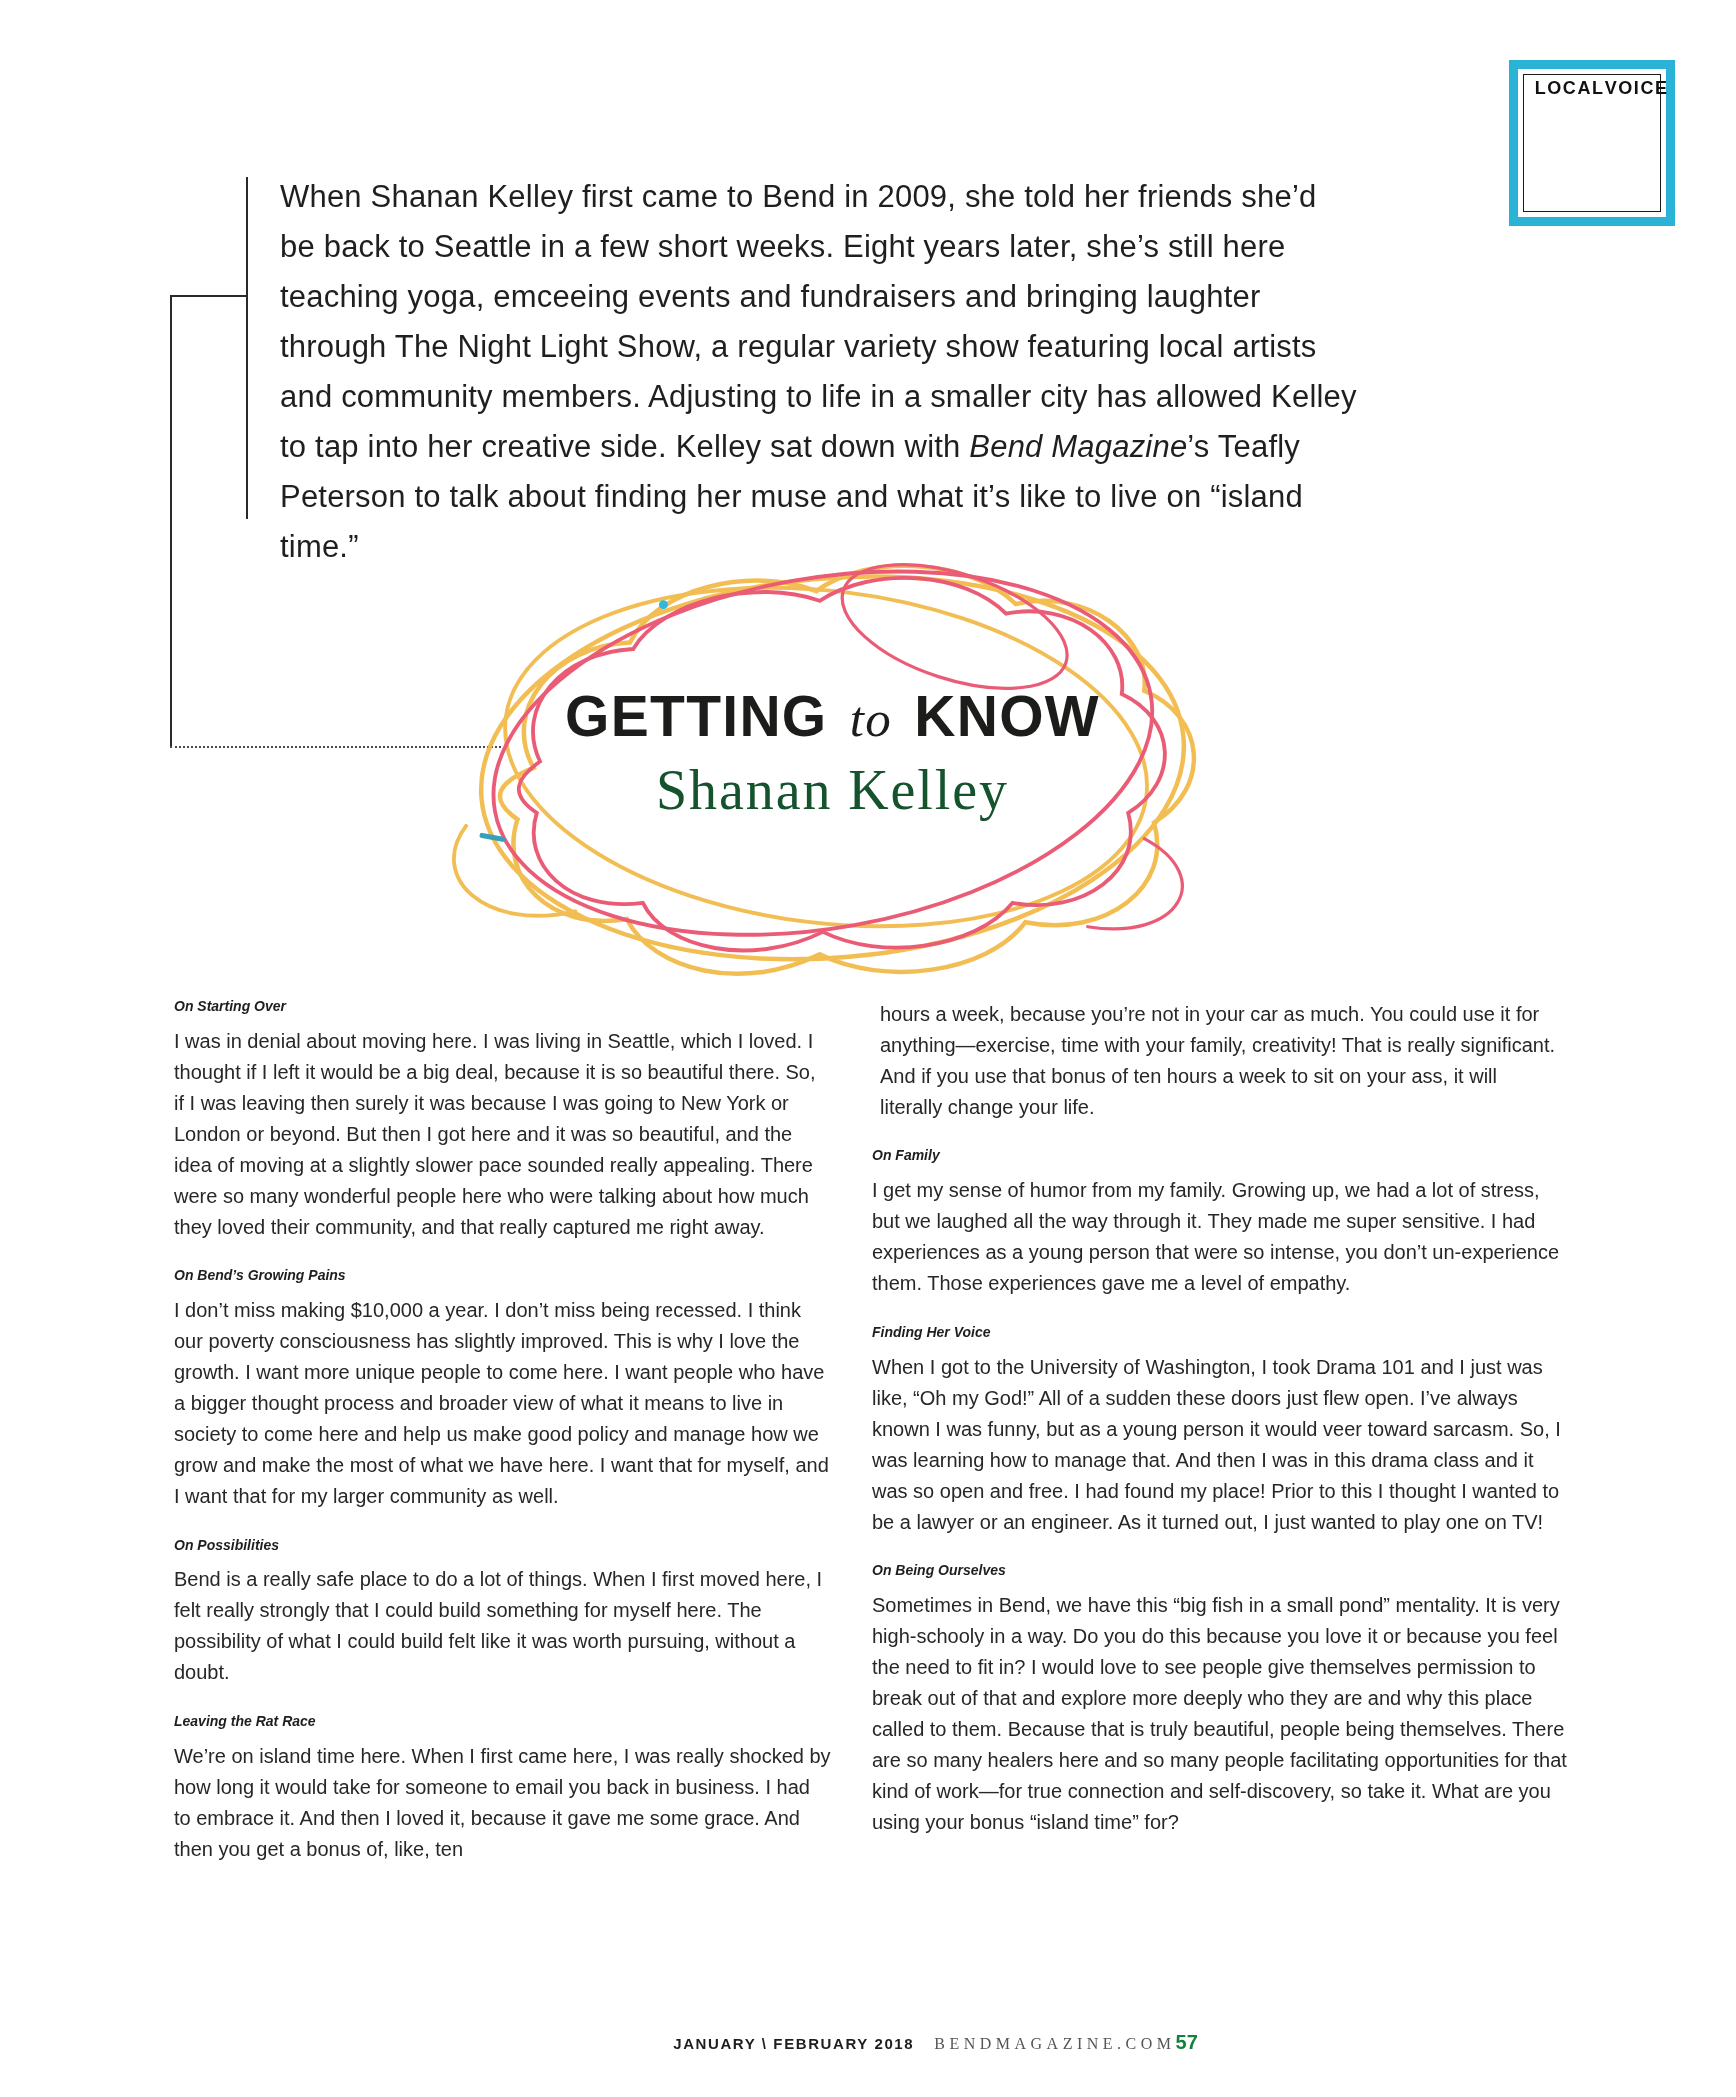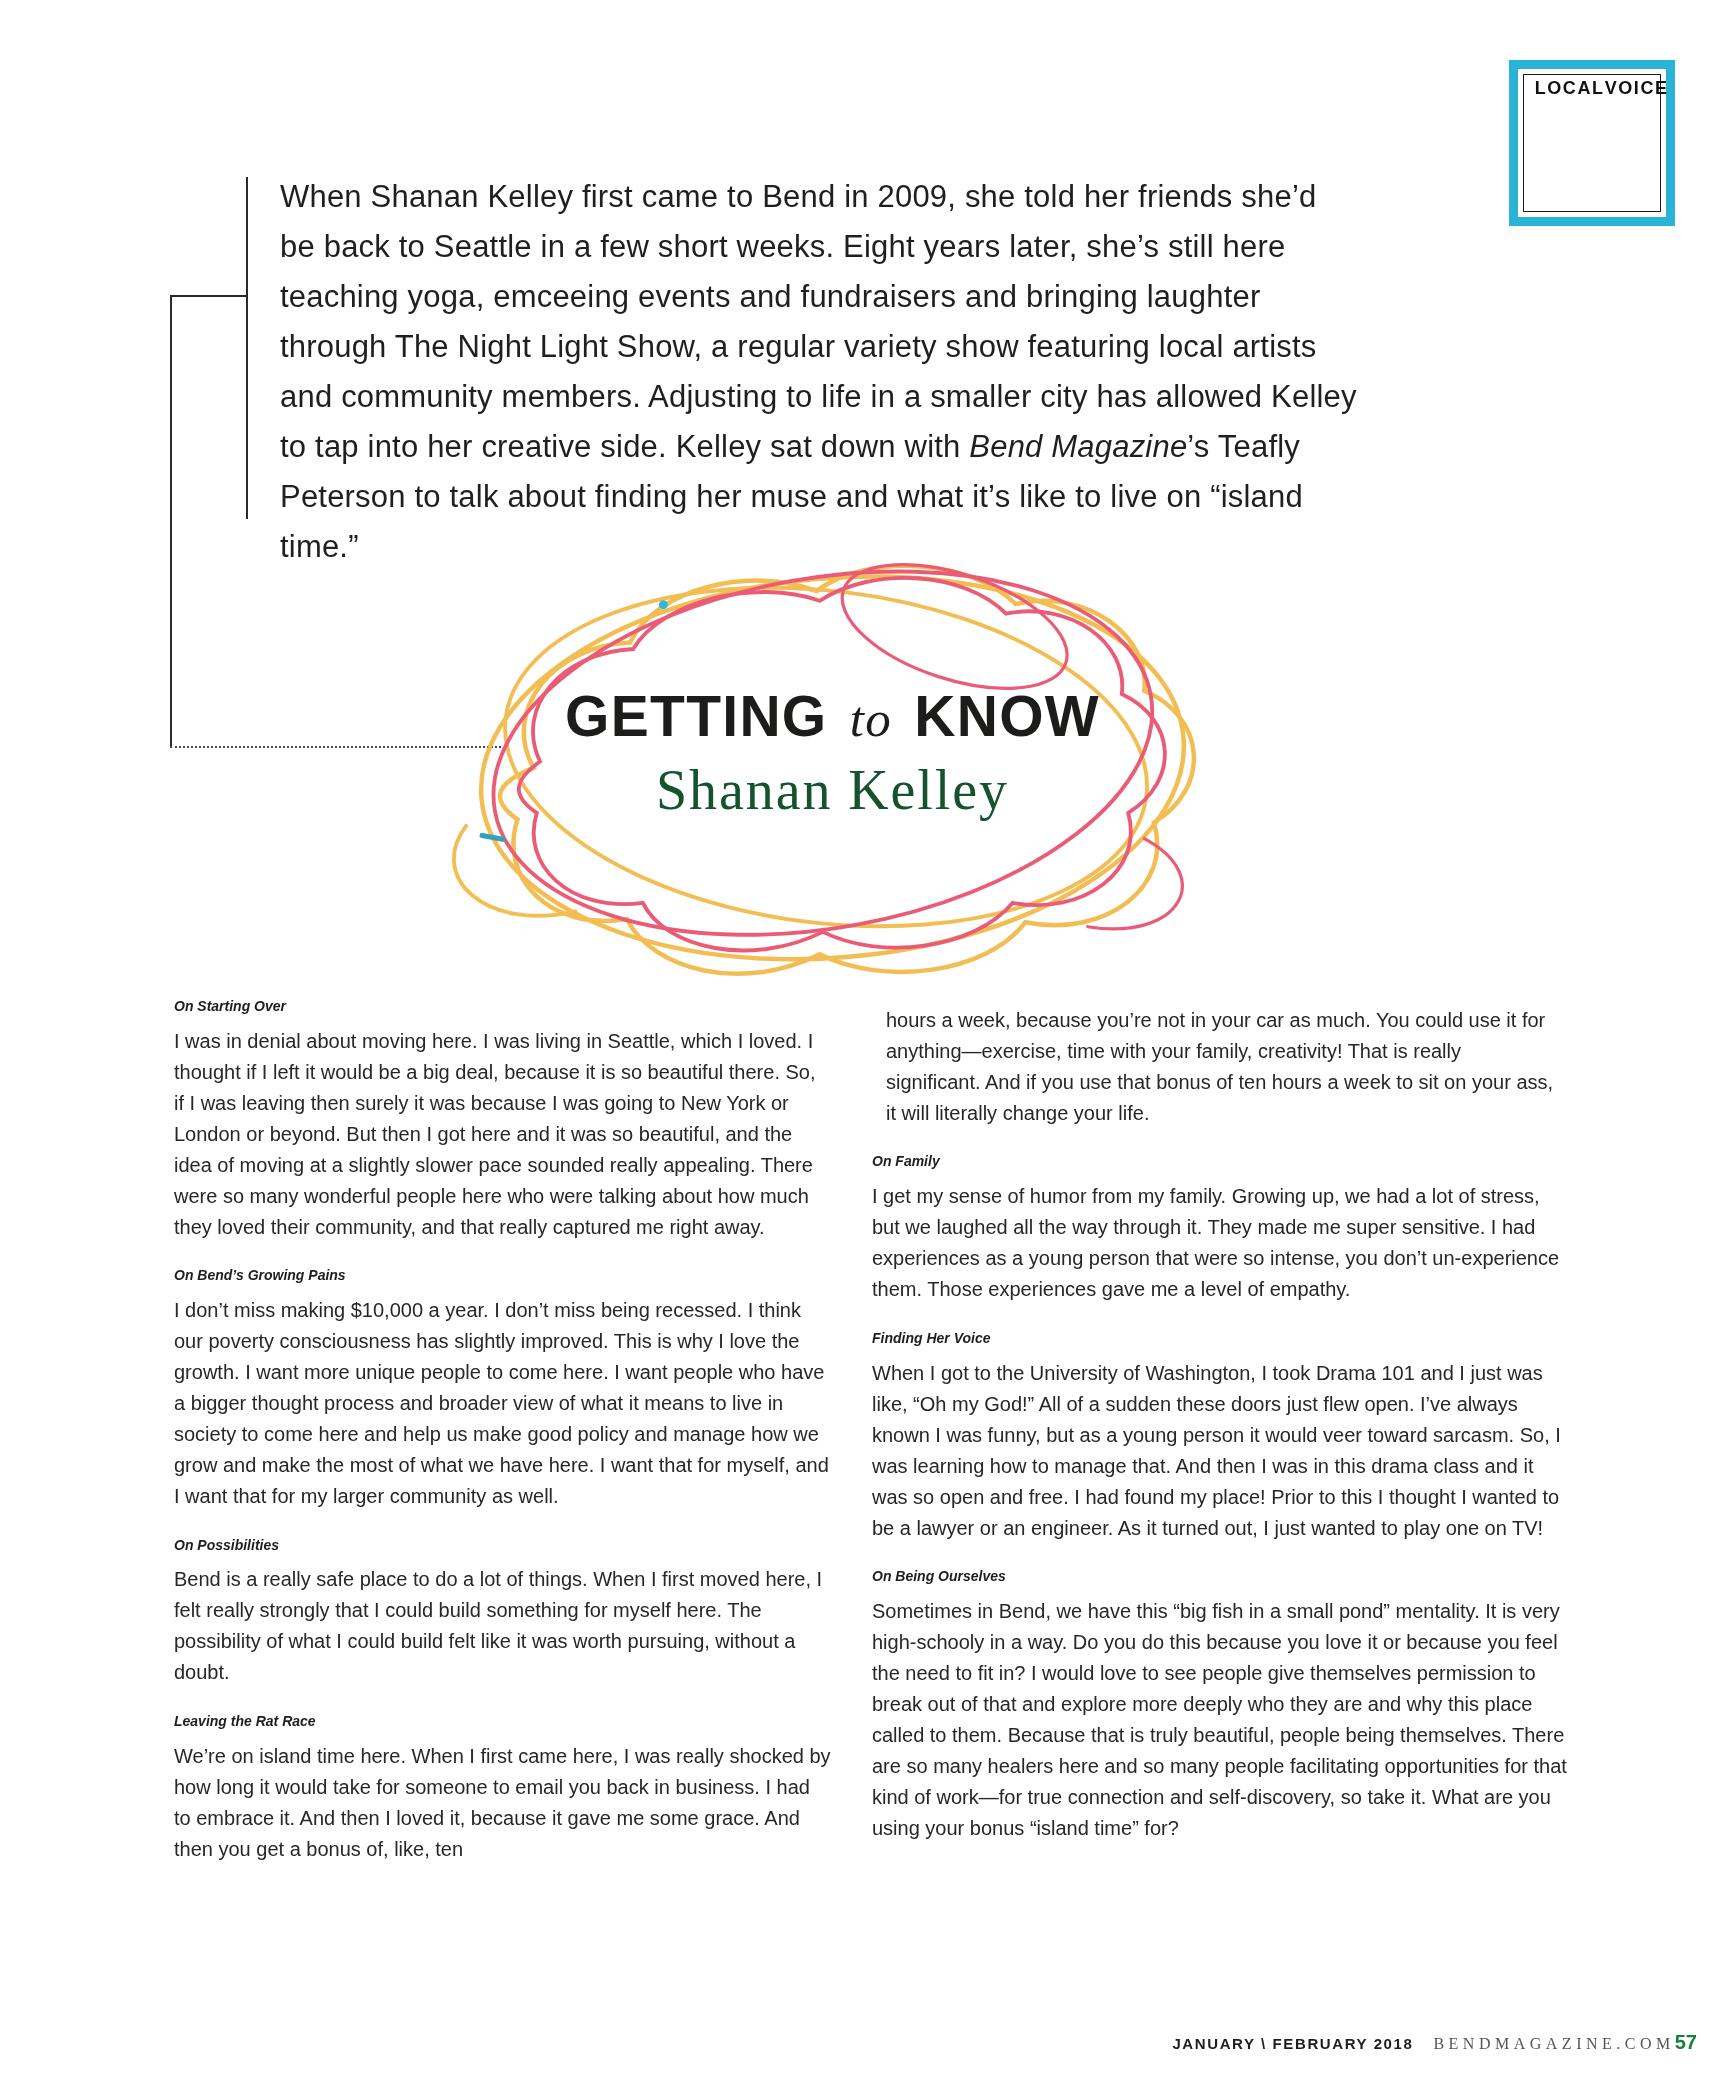--- a/index.html
+++ b/index.html
@@ -88,26 +88,26 @@
   }
   .col{font-size:20px;line-height:31px;color:#272727;}
   .col-left{width:657px;}
   .col-right{width:698px;}
   .sec-heading{
     font-style:italic;font-weight:bold;font-size:14px;
     margin:17.4px 0 3.9px 0;line-height:31px;color:#1e1e1e;
   }
   .sec:first-child .sec-heading{margin-top:0;}
   .sec-body{margin:0;}
-  .cont{margin:14px;}
+  .cont{margin:8px;}
 
   
   .footer{
     position:absolute;left:174px;right:39px;top:2031px;
-    display:flex;justify-content:flex-end;align-items:baseline;
+    display:flex;justify-content:center;align-items:baseline;
   }
   .footer-left{display:flex;align-items:baseline;}
   .issue{font-weight:bold;font-size:15px;letter-spacing:1.6px;color:#1e1e1e;}
   .site{
     font-family:"Liberation Serif",serif;
     font-size:16px;letter-spacing:4.5px;color:#555;margin-left:20px;
   }
   .pageno{font-weight:bold;font-size:20px;color:#15803d;}
 </style>
 </head>

